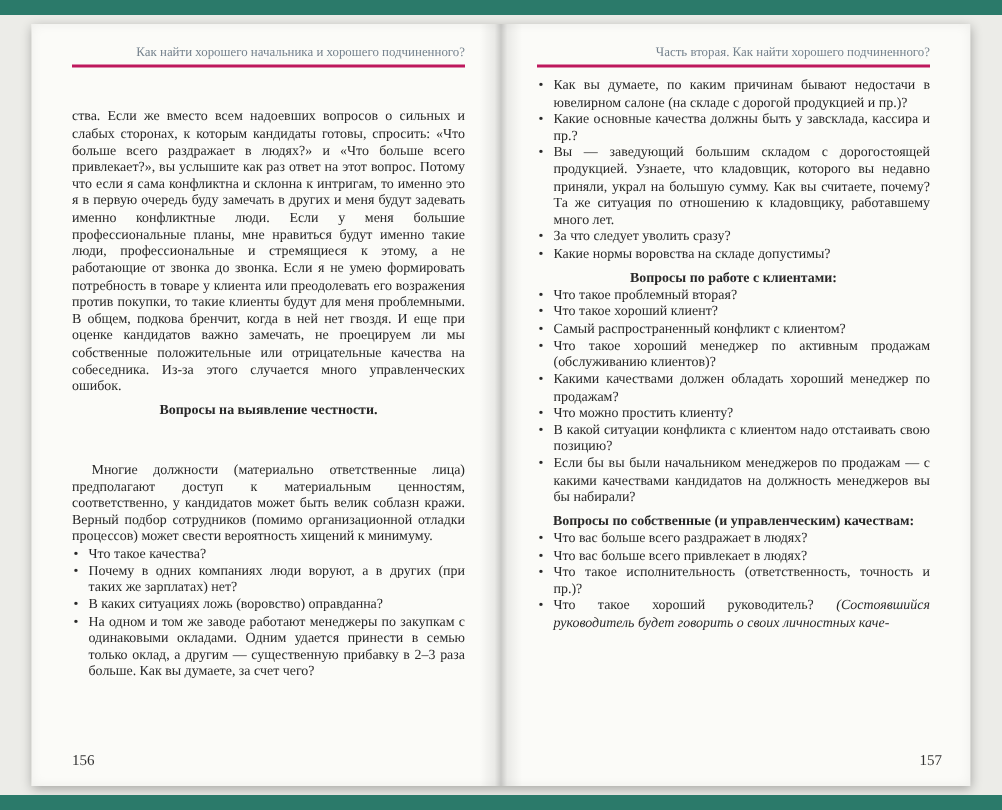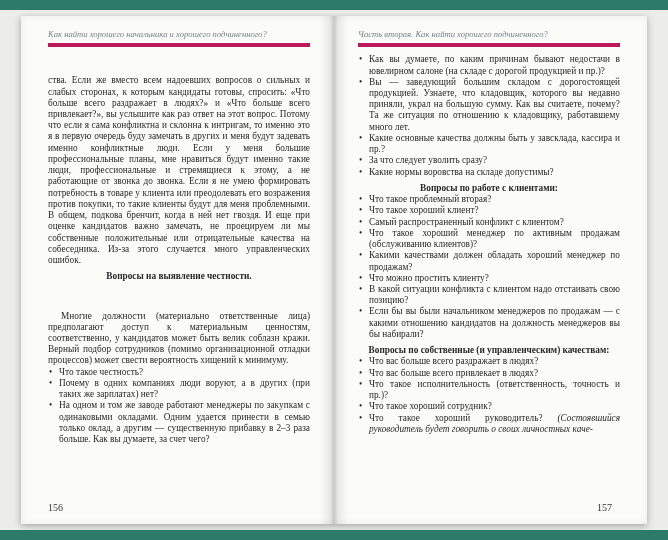--- a/index.html
+++ b/index.html
@@ -23,84 +23,84 @@
 
   .spine {
     position:absolute; left:50%; top:0; transform:translateX(-50%);
     width:28px; height:100%; z-index:2; pointer-events:none;
     background:linear-gradient(to right,
       rgba(0,0,0,0) 0%, rgba(0,0,0,0.07) 35%, rgba(0,0,0,0.20) 50%,
       rgba(0,0,0,0.07) 65%, rgba(0,0,0,0) 100%);
   }
 
   .running-header {
-    font-style:italic; color:#75828d; font-size:8.6px; line-height:1.2;
-    text-align:left; padding-bottom:4px; margin-bottom:7px;
-    border-bottom:4px solid #be185d;
+    color:#75828d; font-size:8.6px; line-height:1.2;
+    text-align:right; padding-bottom:4px; margin-bottom:7px;
+    border-bottom:2px solid #be185d;
     white-space:nowrap; overflow:hidden;
   }
 
   .content { font-size:9.3px; line-height:1.21; color:#282828; }
   .para { text-align:justify; text-indent:13px;margin-top:28px; }
   .para.noindent { text-indent:0; }
   .subhead { font-weight:bold; text-align:center; margin-top:5px; }
   .bullet { position:relative; padding-left:11px; text-align:justify; }
   .bullet::before { content:"\2022"; position:absolute; left:1px; top:0; }
   .em { font-style:italic; }
 
   .page-number {
     position:absolute; bottom:11px; font-size:10px; color:#333;
   }
   .pn-left { left:27px; }
-  .pn-right { right:35px; }
+  .pn-right { right:19px; }
 </style>
 </head>
 <body>
 
 <div class="screen">
   <div class="bar top"></div>
 
   <div class="book">
     <div class="page page-left">
       <div class="running-header">Как найти хорошего начальника и хорошего подчиненного?</div>
       <div class="content">
           <p class="para noindent">ства. Если же вместо всем надоевших вопросов о сильных и слабых сторонах, к которым кандидаты готовы, спросить: «Что больше всего раздражает в людях?» и «Что больше всего привлекает?», вы услышите как раз ответ на этот вопрос. Потому что если я сама конфликтна и склонна к интригам, то именно это я в первую очередь буду замечать в других и меня будут задевать именно конфликтные люди. Если у меня большие профессиональные планы, мне нравиться будут именно такие люди, профессиональные и стремящиеся к этому, а не работающие от звонка до звонка. Если я не умею формировать потребность в товаре у клиента или преодолевать его возражения против покупки, то такие клиенты будут для меня проблемными. В общем, подкова бренчит, когда в ней нет гвоздя. И еще при оценке кандидатов важно замечать, не проецируем ли мы собственные положительные или отрицательные качества на собеседника. Из-за этого случается много управленческих ошибок.</p>
           <p class="subhead">Вопросы на выявление честности.</p>
           <p class="para">Многие должности (материально ответственные лица) предполагают доступ к материальным ценностям, соответственно, у кандидатов может быть велик соблазн кражи. Верный подбор сотрудников (помимо организационной отладки процессов) может свести вероятность хищений к минимуму.</p>
-          <div class="bullet">Что такое честность?</div>
+          <div class="bullet">Что такое качества?</div>
           <div class="bullet">Почему в одних компаниях люди воруют, а в других (при таких же зарплатах) нет?</div>
+          <div class="bullet">В каких ситуациях ложь (воровство) оправданна?</div>
           <div class="bullet">На одном и том же заводе работают менеджеры по закупкам с одинаковыми окладами. Одним удается принести в семью только оклад, а другим — существенную прибавку в 2–3 раза больше. Как вы думаете, за счет чего?</div>
         </div>
       <div class="page-number pn-left">156</div>
     </div>
 
     <div class="spine"></div>
 
     <div class="page page-right">
       <div class="running-header">Часть вторая. Как найти хорошего подчиненного?</div>
       <div class="content">
           <div class="bullet">Как вы думаете, по каким причинам бывают недостачи в ювелирном салоне (на складе с дорогой продукцией и пр.)?</div>
+          <div class="bullet">Какие основные качества должны быть у завсклада, кассира и пр.?</div>
           <div class="bullet">Вы — заведующий большим складом с дорогостоящей продукцией. Узнаете, что кладовщик, которого вы недавно приняли, украл на большую сумму. Как вы считаете, почему? Та же ситуация по отношению к кладовщику, работавшему много лет.</div>
-          <div class="bullet">Какие основные качества должны быть у завсклада, кассира и пр.?</div>
           <div class="bullet">За что следует уволить сразу?</div>
           <div class="bullet">Какие нормы воровства на складе допустимы?</div>
           <p class="subhead">Вопросы по работе с клиентами:</p>
           <div class="bullet">Что такое проблемный вторая?</div>
           <div class="bullet">Что такое хороший клиент?</div>
           <div class="bullet">Самый распространенный конфликт с клиентом?</div>
           <div class="bullet">Что такое хороший менеджер по активным продажам (обслуживанию клиентов)?</div>
           <div class="bullet">Какими качествами должен обладать хороший менеджер по продажам?</div>
           <div class="bullet">Что можно простить клиенту?</div>
           <div class="bullet">В какой ситуации конфликта с клиентом надо отстаивать свою позицию?</div>
-          <div class="bullet">Если бы вы были начальником менеджеров по продажам — с какими отношению кандидатов на должность менеджеров вы бы набирали?</div>
+          <div class="bullet">Если бы вы были начальником менеджеров по продажам — с какими качествами кандидатов на должность менеджеров вы бы набирали?</div>
           <p class="subhead">Вопросы по собственные (и управленческим) качествам:</p>
           <div class="bullet">Что вас больше всего раздражает в людях?</div>
           <div class="bullet">Что вас больше всего привлекает в людях?</div>
           <div class="bullet">Что такое исполнительность (ответственность, точность и пр.)?</div>
-          <div class="bullet">Что такое хороший сотрудник?</div>
           <div class="bullet">Что такое хороший руководитель?<span class="em"> (Состоявшийся руководитель будет говорить о своих личностных каче-</span></div>
         </div>
       <div class="page-number pn-right">157</div>
     </div>
   </div>
 
   <div class="bar bottom"></div>
 </div>
 
 </body></html>

